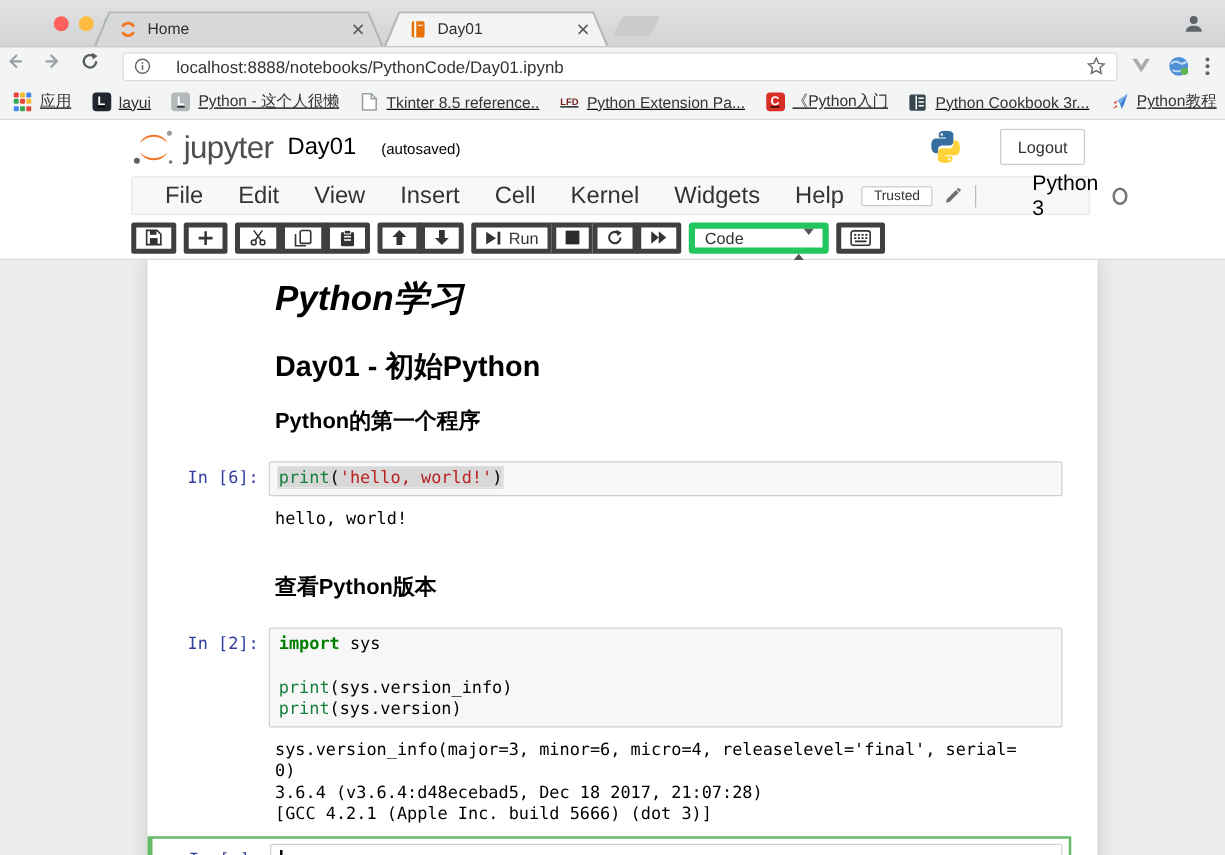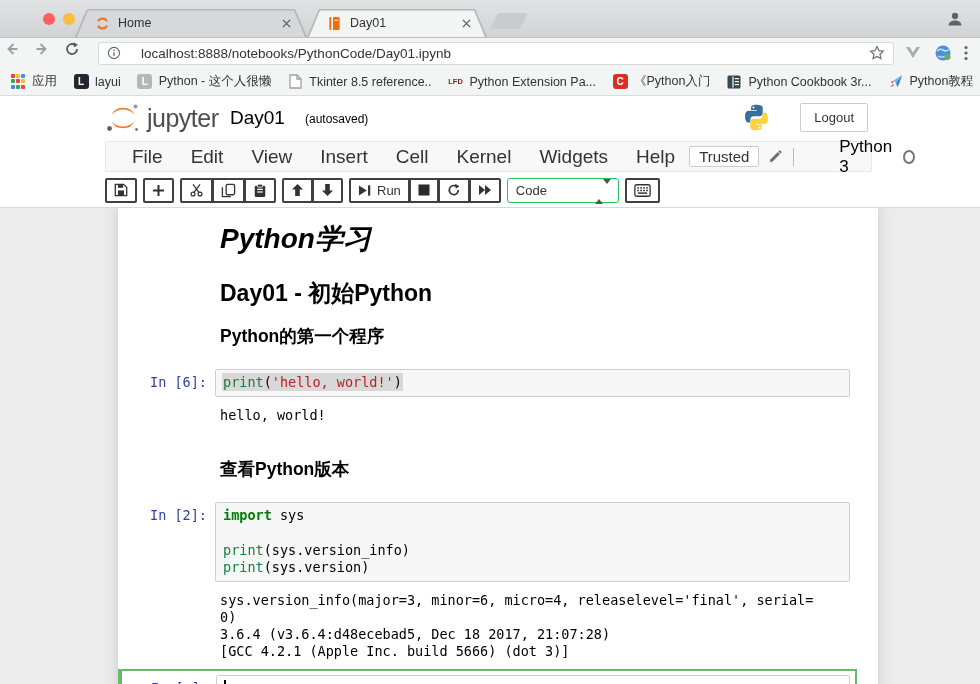--- a/index.html
+++ b/index.html
@@ -47,21 +47,21 @@
   .urlbox { flex:1; height:23px; margin:0 10px 0 8px; background:#fff;
     border:1px solid #d8dade; border-radius:3px; display:flex; align-items:center;
     padding:0 8px; }
   .url-text { font-size:13.5px; color:#333; margin-left:20px; flex:1;
     white-space:nowrap; overflow:hidden; }
   .addr-right { display:flex; align-items:center; gap:12px; padding-right:12px; }
 
   
   .bookmarksbar { position:absolute; top:68px; left:0; width:980px; height:28px;
     background:#f3f4f4; border-bottom:1px solid #dadbdc;
-    display:flex; align-items:center; padding:0 10px; }
+    display:flex; align-items:center; padding:0 10px;text-decoration:underline; }
   .bm { display:flex; align-items:center; margin-right:16px; white-space:nowrap; }
   .bm-label { font-size:12.5px; color:#333; margin-left:6px; }
   .bm-ico { width:16px; height:16px; display:flex; align-items:center; justify-content:center; }
   .apps-grid { display:grid; grid-template-columns:repeat(3,4px); grid-gap:1px; }
   .apps-grid span { width:4px; height:4px; border-radius:1px; }
   .badge { width:15px; height:15px; border-radius:3px; color:#fff; font-weight:bold;
     font-size:10px; display:flex; align-items:center; justify-content:center; }
   .lfd-text { font-size:7.5px; font-weight:bold; color:#7a1f1f; letter-spacing:0; }
 
   
@@ -75,38 +75,38 @@
   .pylogo { position:absolute; right:210px; top:8px; }
   .logout-btn { position:absolute; right:112px; top:7px; height:29px; padding:0 13px;
     background:#fff; border:1px solid #ccc; border-radius:2px; font-size:13px; color:#333;
     display:flex; align-items:center; }
 
   .jmenubar { position:absolute; top:45px; left:105px; width:767px; height:31px;
     background:#f8f8f8; border:1px solid #e7e7e7; border-radius:2px;
     display:flex; align-items:center; padding:0 8px 0 12px; }
   .menu-item { font-size:19px; color:#333; padding:0 14px; }
   .menubar-right { margin-left:auto; display:flex; align-items:center; gap:9px; }
-  .trusted-btn { font-size:15px; color:#333; background:#fff; border:1px solid #ccc;
+  .trusted-btn { font-size:11px; color:#333; background:#fff; border:1px solid #ccc;
     border-radius:2px; padding:1px 9px; }
   .menu-divider { width:1px; height:18px; background:#bbb; margin:0 2px; }
   .kernel-name { font-size:17px; color:#000000;margin-left:34px; }
   .kernel-ind { width:14px; height:14px; border:2px solid #757575; border-radius:50%; }
 
   .jtoolbar { position:absolute; top:76px; left:105px; height:36px;
     display:flex; align-items:center; gap:6px; }
   .btn-group { display:flex; }
-  .tbtn { min-width:30px; height:25px; background:#fff; border:2px solid #404040;
+  .tbtn { min-width:30px; height:25px; background:#fff; border:4px solid #404040;
     display:flex; align-items:center; justify-content:flex-end; padding:0 7px;
     color:#333; font-size:13px; }
   .btn-group .tbtn + .tbtn { margin-left:-1px; }
   .btn-group .tbtn:first-child { border-radius:2px 0 0 2px; }
   .btn-group .tbtn:last-child { border-radius:0 2px 2px 0; }
   .btn-group .tbtn:only-child { border-radius:2px; }
   .run-label { margin-left:6px; }
-  .celltype-select { width:112px; height:25px; background:#fff; border:1px solid #22c55e;
+  .celltype-select { width:112px; height:25px; background:#fff; border:5px solid #22c55e;
     border-radius:3px; display:flex; align-items:center; padding:0 8px; font-size:13px;
     color:#333; position:relative; }
   .sel-carets { position:absolute; right:7px; top:5px; }
   .sel-carets .up { width:0; height:0; border-left:4px solid transparent;
     border-right:4px solid transparent; border-bottom:5px solid #555; margin-bottom:2px; }
   .sel-carets .down { width:0; height:0; border-left:4px solid transparent;
     border-right:4px solid transparent; border-top:5px solid #555; }
 
   
   .nbbody { position:absolute; top:208px; left:0; width:980px; height:476px;

